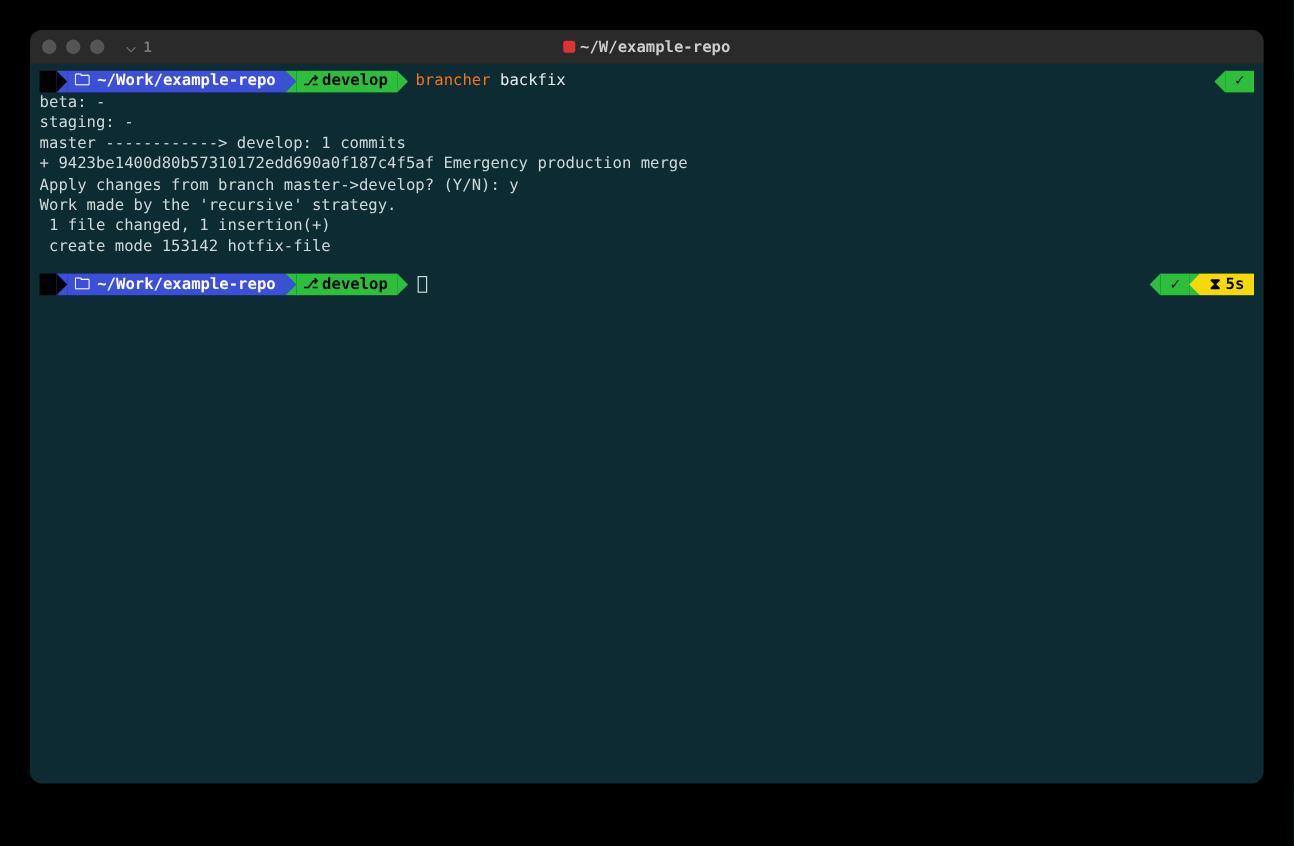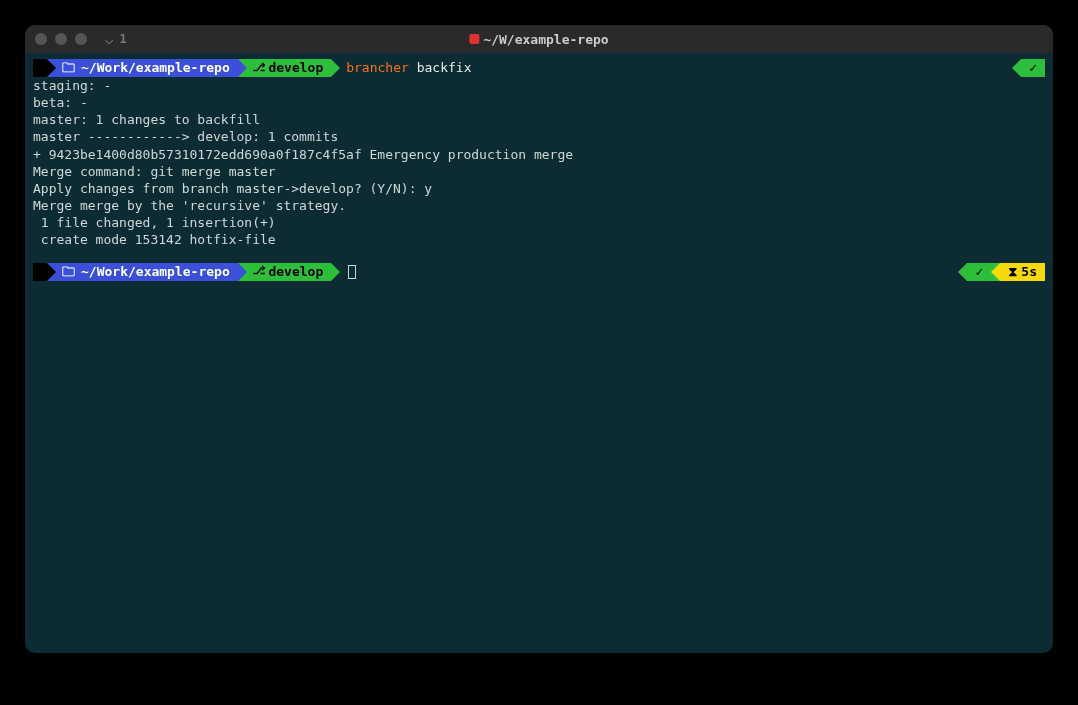--- a/index.html
+++ b/index.html
@@ -101,29 +101,27 @@
       <span class="cmd-text"><span class="cyan">brancher</span> <span class="white">backfix</span></span>
 
       <div class="right-badges">
         <span class="chev chev-l-green-bg"></span>
         <span class="badge badge-green">
             <span>✓</span>
           </span>
       </div>
     </div>
 
+    <div class="line">beta: -</div>
     <div class="line">staging: -</div>
-    <div class="line">beta: -</div>
-    <div class="line">master: 1 changes to backfill</div>
     <div class="line">master ------------&gt; develop: 1 commits</div>
     <div class="line">+ 9423be1400d80b57310172edd690a0f187c4f5af Emergency production merge</div>
     <div class="line"></div>
-    <div class="line">Merge command: git merge master</div>
     <div class="line">Apply changes from branch master-&gt;develop? (Y/N): y</div>
-    <div class="line">Merge merge by the 'recursive' strategy.</div>
+    <div class="line">Work made by the 'recursive' strategy.</div>
     <div class="line"> 1 file changed, 1 insertion(+)</div>
     <div class="line"> create mode 153142 hotfix-file</div>
 
     <div class="spacer-line"></div>
 
     <div class="prompt-line">
       <span class="seg seg-black">
           <span class="apple"></span>
         </span>
       <span class="chev chev-r-black-blue"></span>

